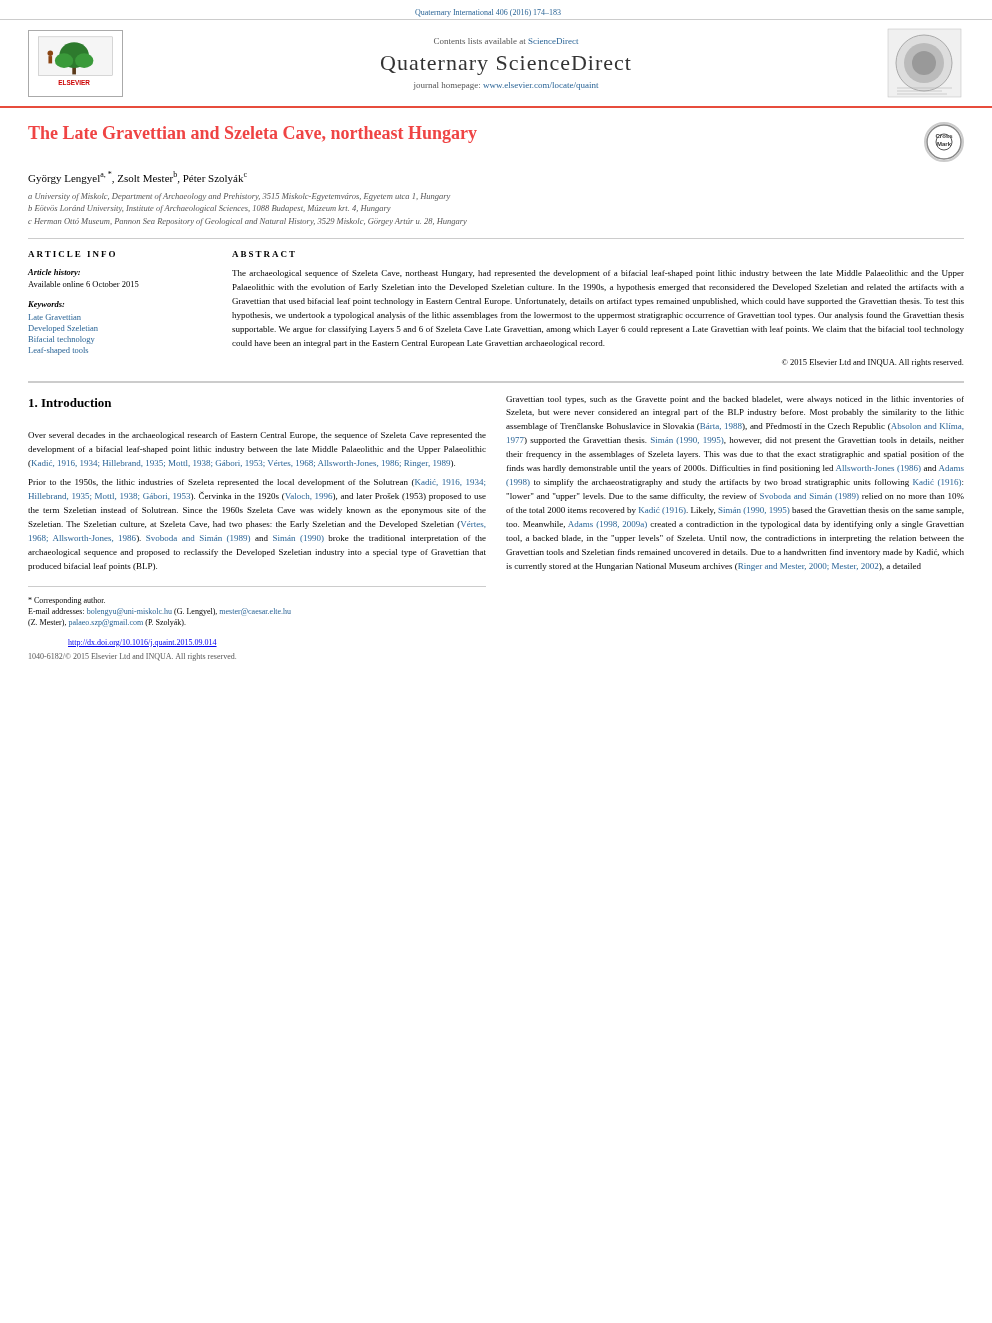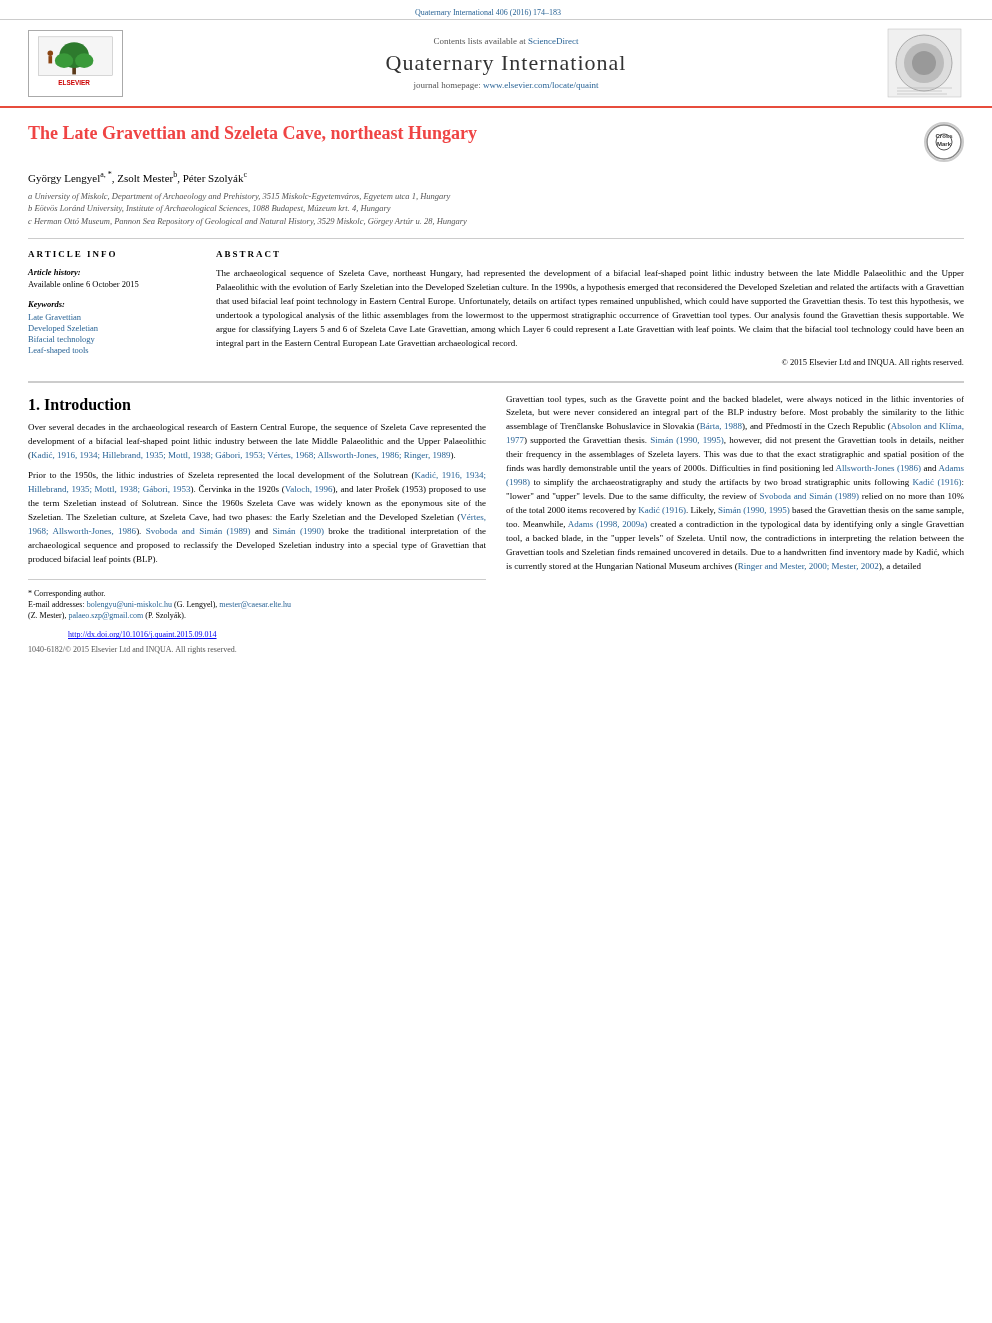--- a/index.html
+++ b/index.html
@@ -135,21 +135,21 @@
     }
 
     hr.section-divider {
       border: none;
       border-top: 1px solid #ccc;
       margin: 10px 0;
     }
 
     .two-column {
       display: flex;
-      gap: 8px;
+      gap: 24px;
     }
 
     .article-info {
       width: 180px;
       flex-shrink: 0;
     }
     .article-info-title {
       font-size: 9px;
       font-weight: bold;
       letter-spacing: 2px;
@@ -215,23 +215,23 @@
       display: flex;
       gap: 20px;
     }
     .body-left, .body-right {
       flex: 1;
       font-size: 9px;
       line-height: 1.55;
       text-align: justify;
     }
     .section-heading {
-      font-size: 16px;
-      font-weight: bold;
-      margin-bottom: 4px;
+      font-size: 13px;
+      font-weight: bold;
+      margin-bottom: 16px;
       color: #000;
     }
     .body-text {
       font-size: 9px;
       line-height: 1.55;
       text-align: justify;
       margin-bottom: 6px;
     }
     .body-text a, .body-text .ref {
       color: #2a6496;
@@ -290,21 +290,21 @@
         <text x="41" y="55" text-anchor="middle" font-size="7" font-weight="bold" fill="#c00" font-family="Arial">ELSEVIER</text>
       </svg>
     </div>
   </div>
 
   <div class="banner-center">
     <div class="contents-line">
       <span>Contents lists available at</span>
       <a href="#">ScienceDirect</a>
     </div>
-    <div class="journal-title">Quaternary International</div>
+    <div class="journal-title">Quaternary ScienceDirect</div>
     <div class="homepage-line">
       <span>journal homepage:</span>
       <a href="#">www.elsevier.com/locate/quaint</a>
     </div>
   </div>
 
   <div class="corner-image">
     <svg width="75" height="70" viewBox="0 0 75 70" xmlns="http://www.w3.org/2000/svg">
       <rect x="1" y="1" width="73" height="68" fill="#f0f0f0" stroke="#bbb" stroke-width="0.5"></rect>
 

